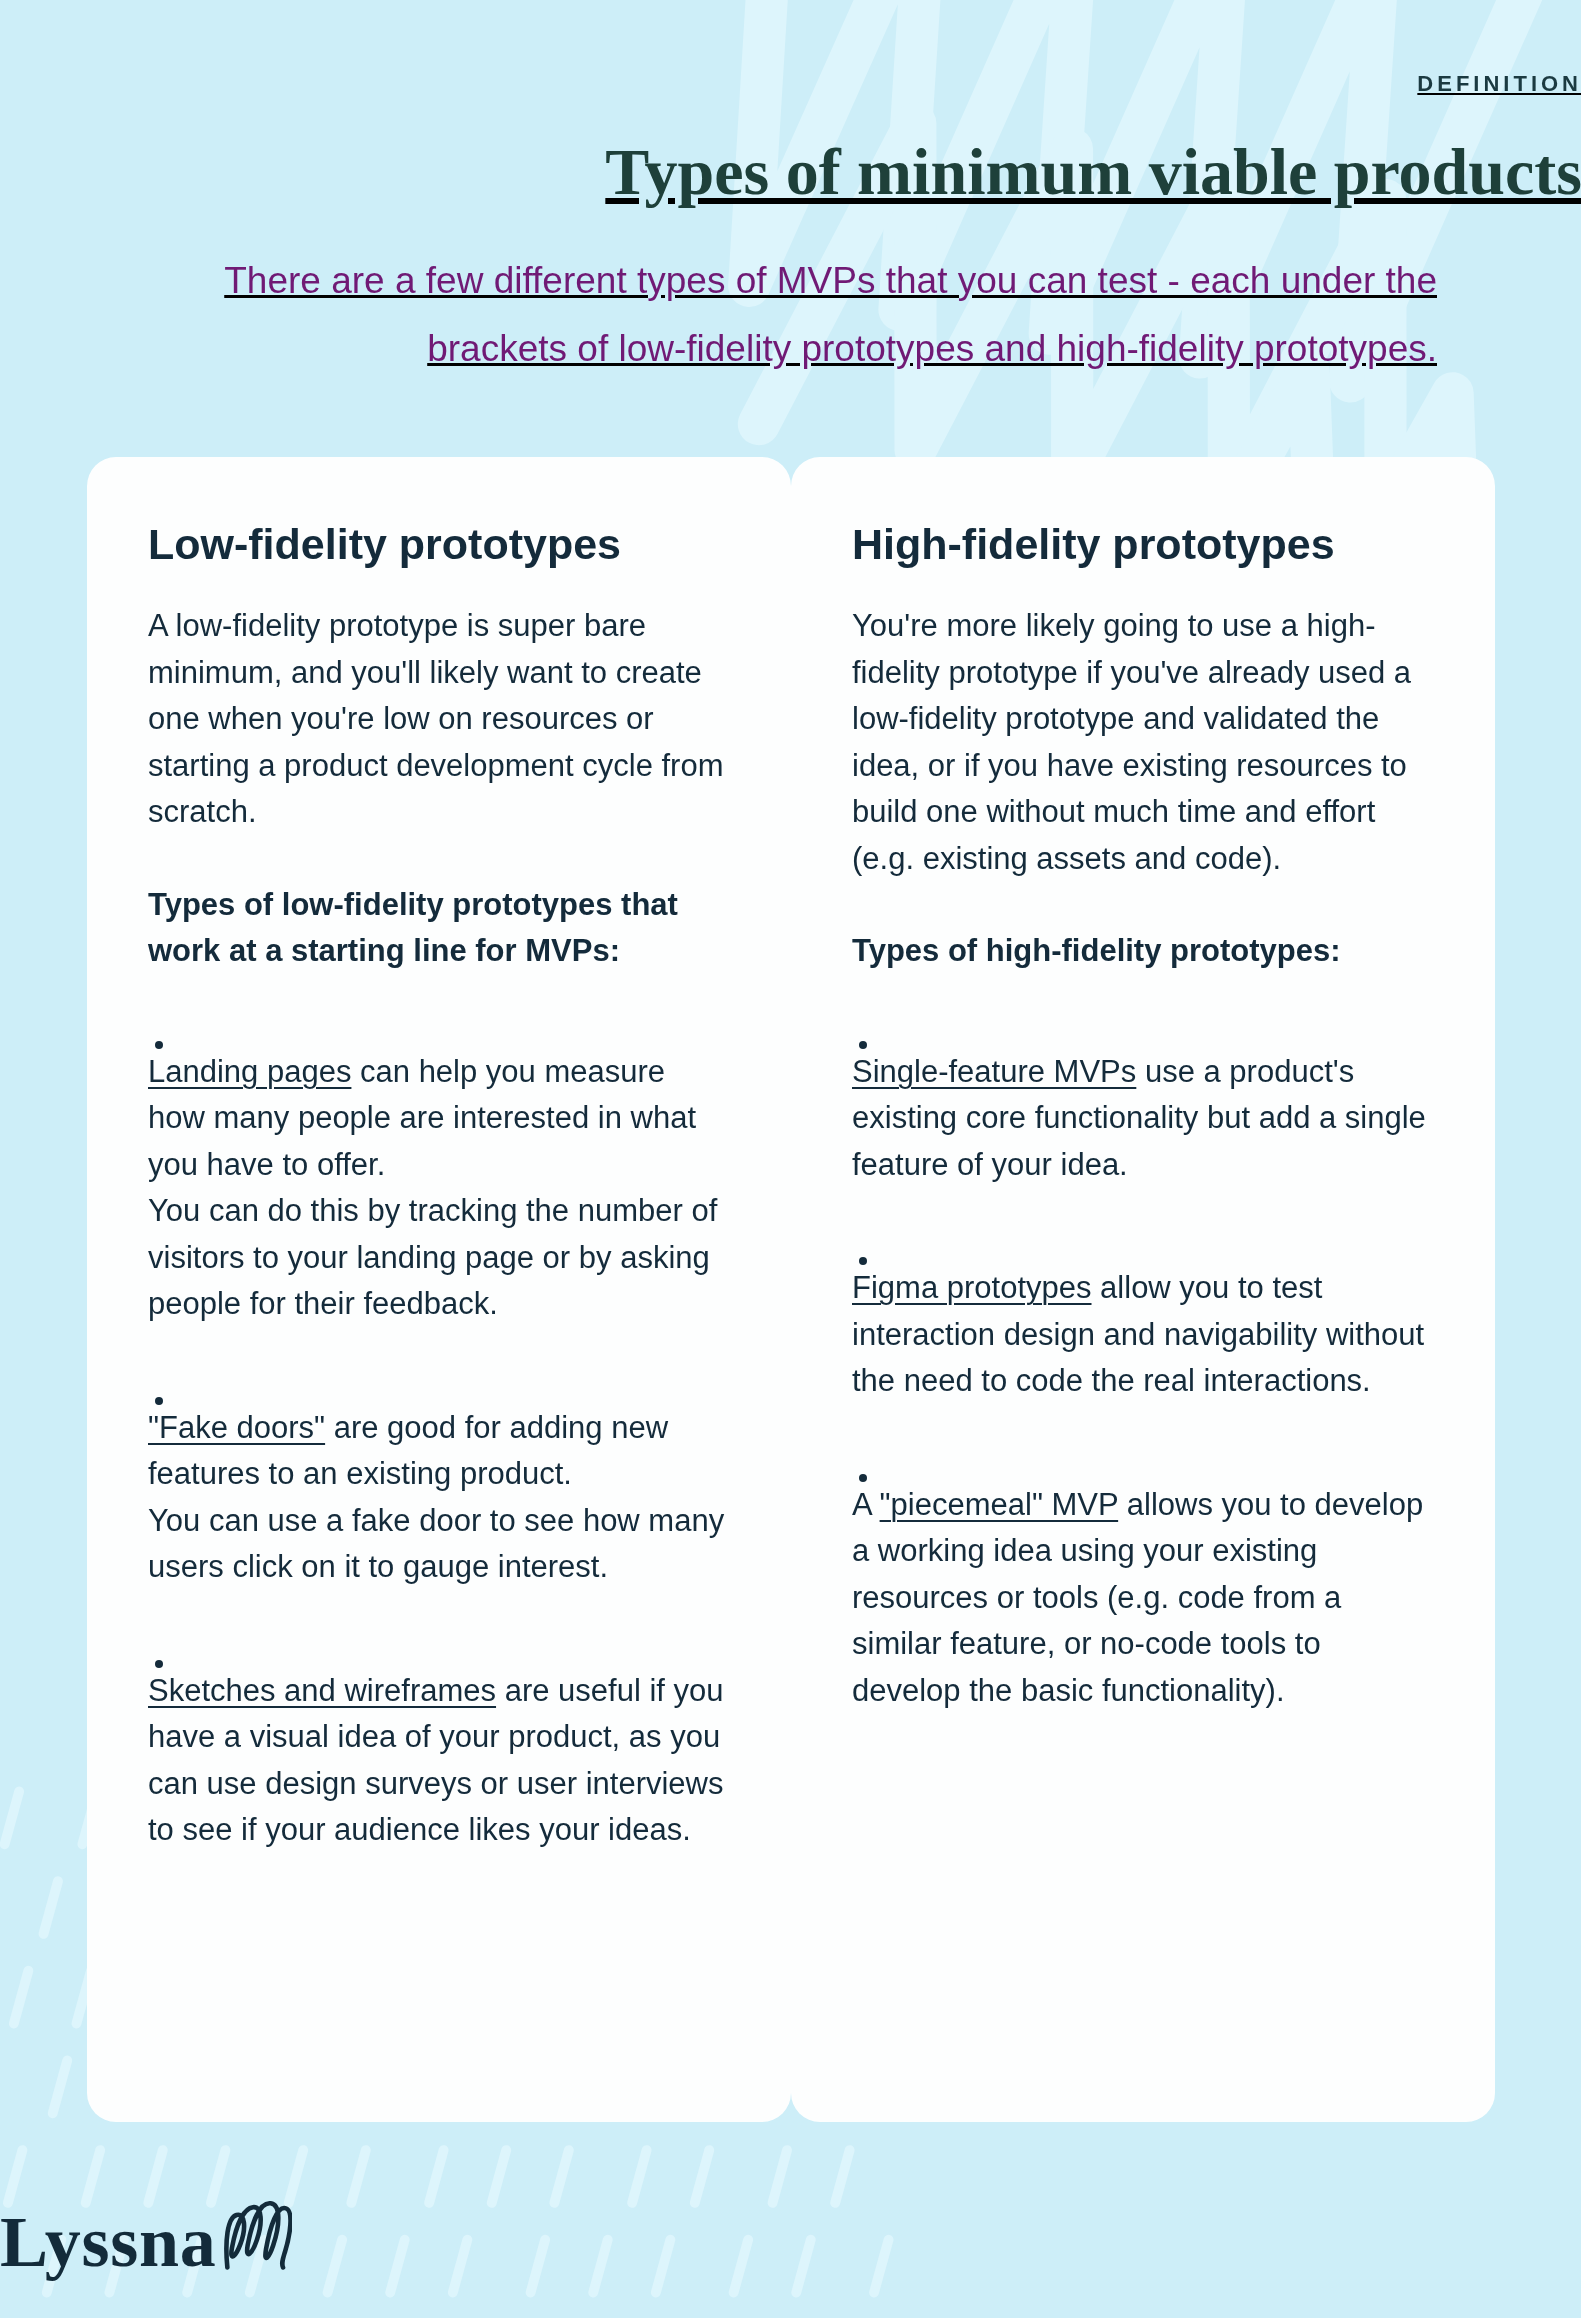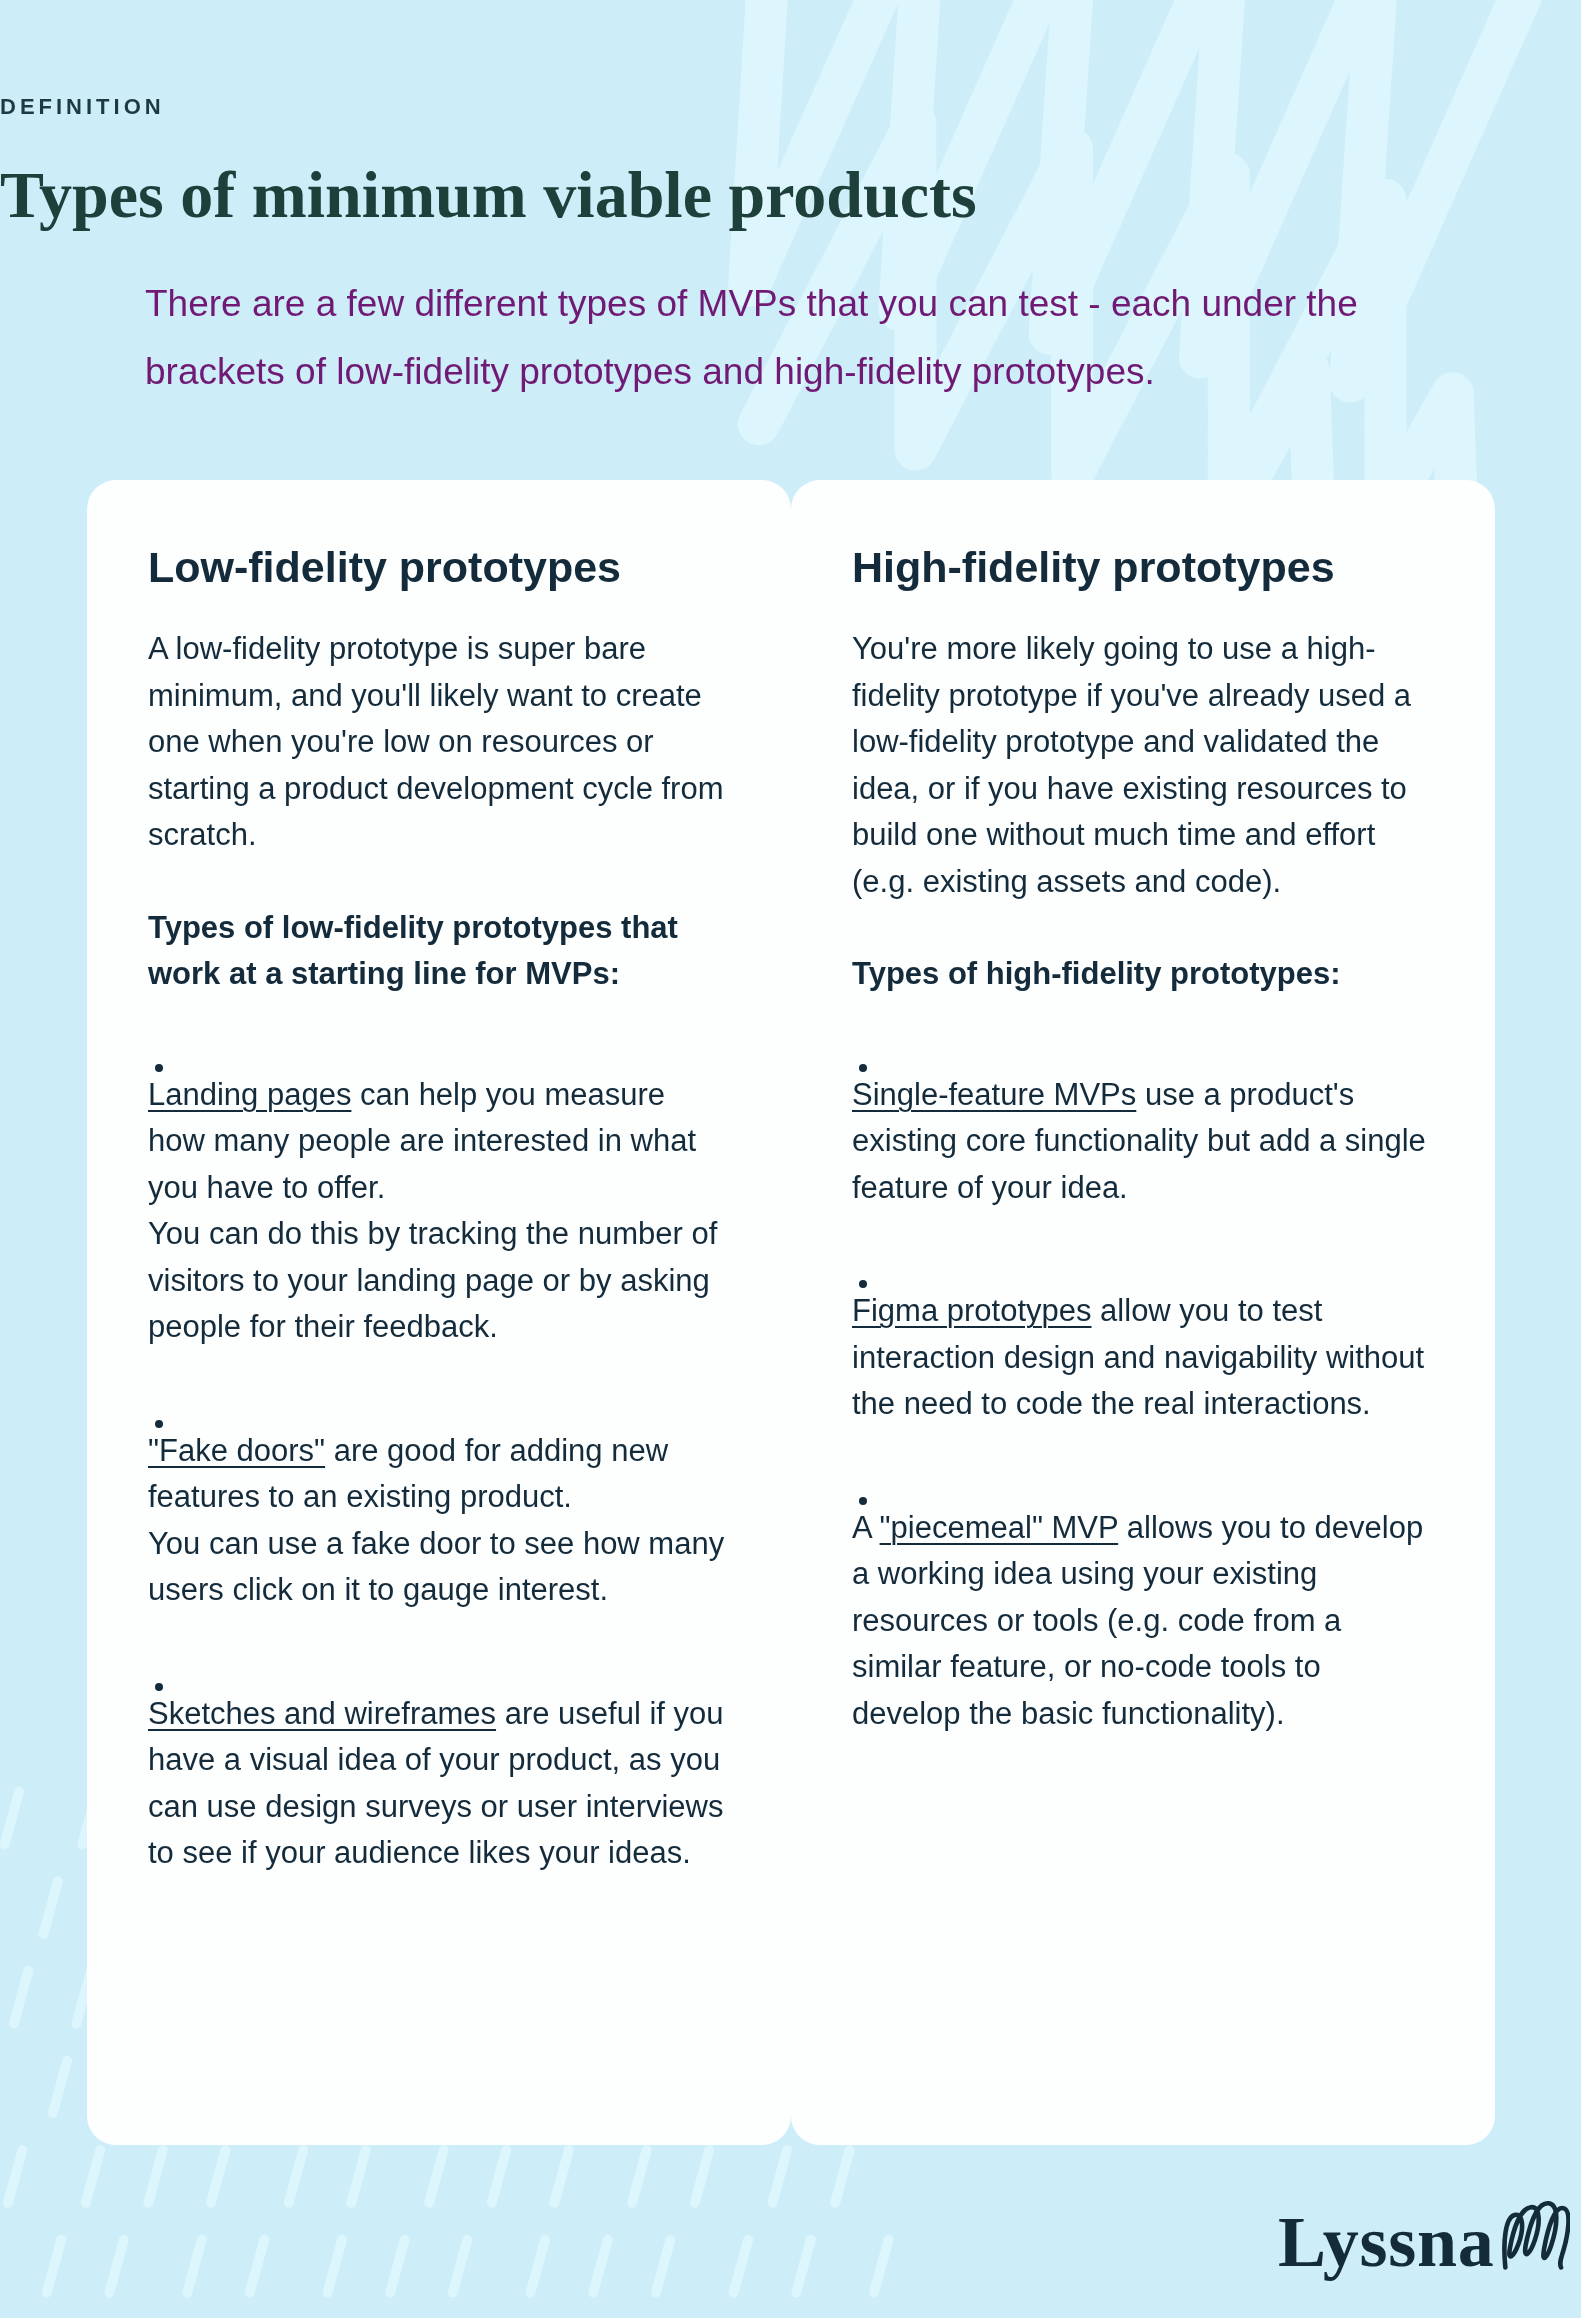--- a/index.html
+++ b/index.html
@@ -8,21 +8,21 @@
     font-family:"Liberation Sans", sans-serif;
     background:#cdeef8;
   }
   #page{
     position:relative;width:1582px;height:2319px;overflow:hidden;
     background:#cdeef8;
   }
   .deco{position:absolute;pointer-events:none;}
   .deco-tr{top:0;right:0;}
   .deco-bl{left:0;bottom:0;}
-  header{position:relative;text-align:left;padding-top:94px;}
+  header{position:relative;text-align:right;padding-top:71px;text-decoration:underline;}
   .eyebrow{
     font-size:22px;font-weight:600;letter-spacing:4px;
     color:#1b3a41;
   }
   h1.title{
     margin:34px 0 0;
     font-family:"Liberation Serif", serif;
     font-weight:700;
     font-size:66px;line-height:1.25;
     color:#1e403a;
@@ -66,22 +66,22 @@
     flex:none;width:8px;height:8px;border-radius:50%;
     background:#142b3b;margin:19px 24px 0 6.6px;
   }
   .li-text{white-space:pre-line;}
   .u{
     text-decoration:underline;
     text-decoration-thickness:2px;
     text-underline-offset:5.3px;
   }
   footer{
-    position:absolute;left:0;right:12px;bottom:41px;
-    display:flex;justify-content:flex-end;align-items:flex-end;
+    position:absolute;left:0;right:0;bottom:41px;
+    display:flex;justify-content:flex-start;align-items:flex-end;
   }
   .logo{display:flex;align-items:flex-end;}
   .logo-text{
     font-family:"Liberation Serif", serif;
     font-weight:700;
     font-size:72px;line-height:1;
     color:#132b3a;
     letter-spacing:0.7px;
   }
   .logo-mark{margin:0 0 4px 6.6px;}

